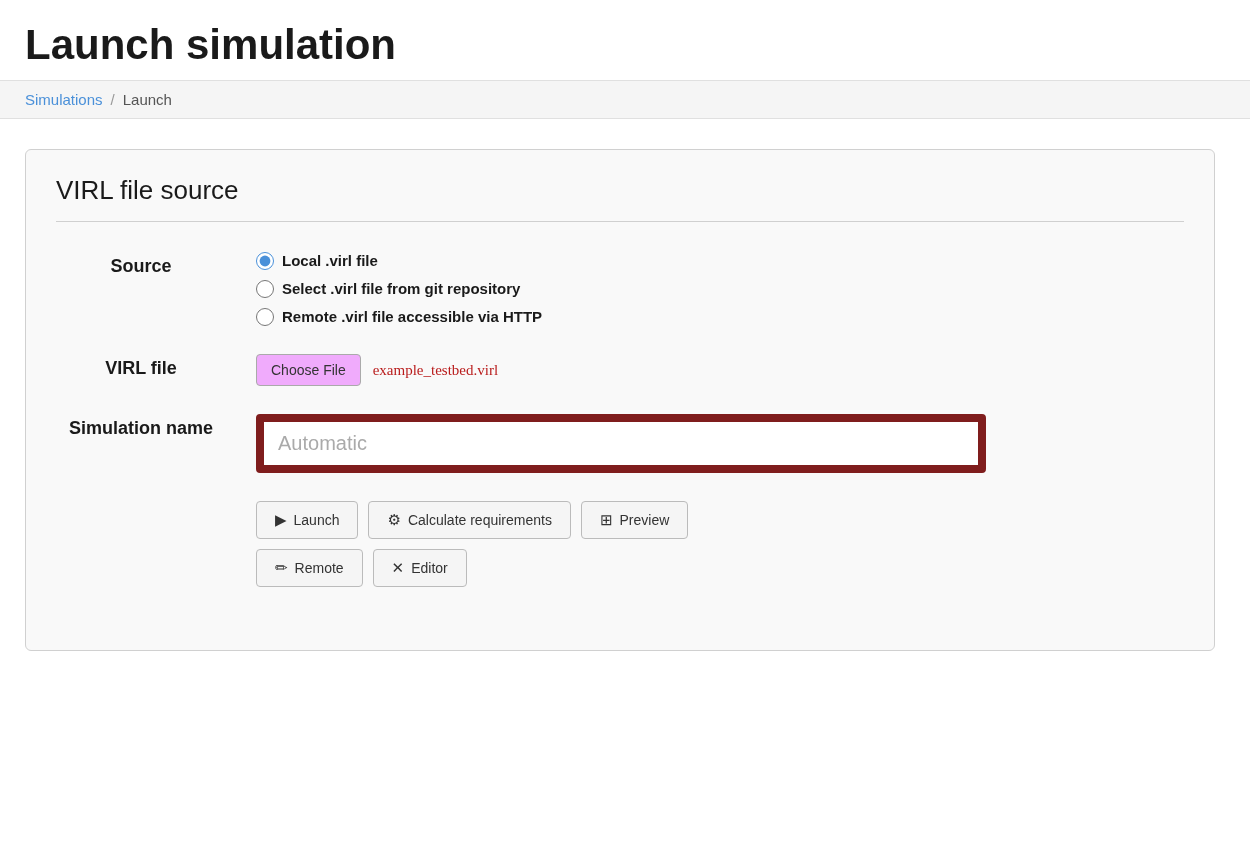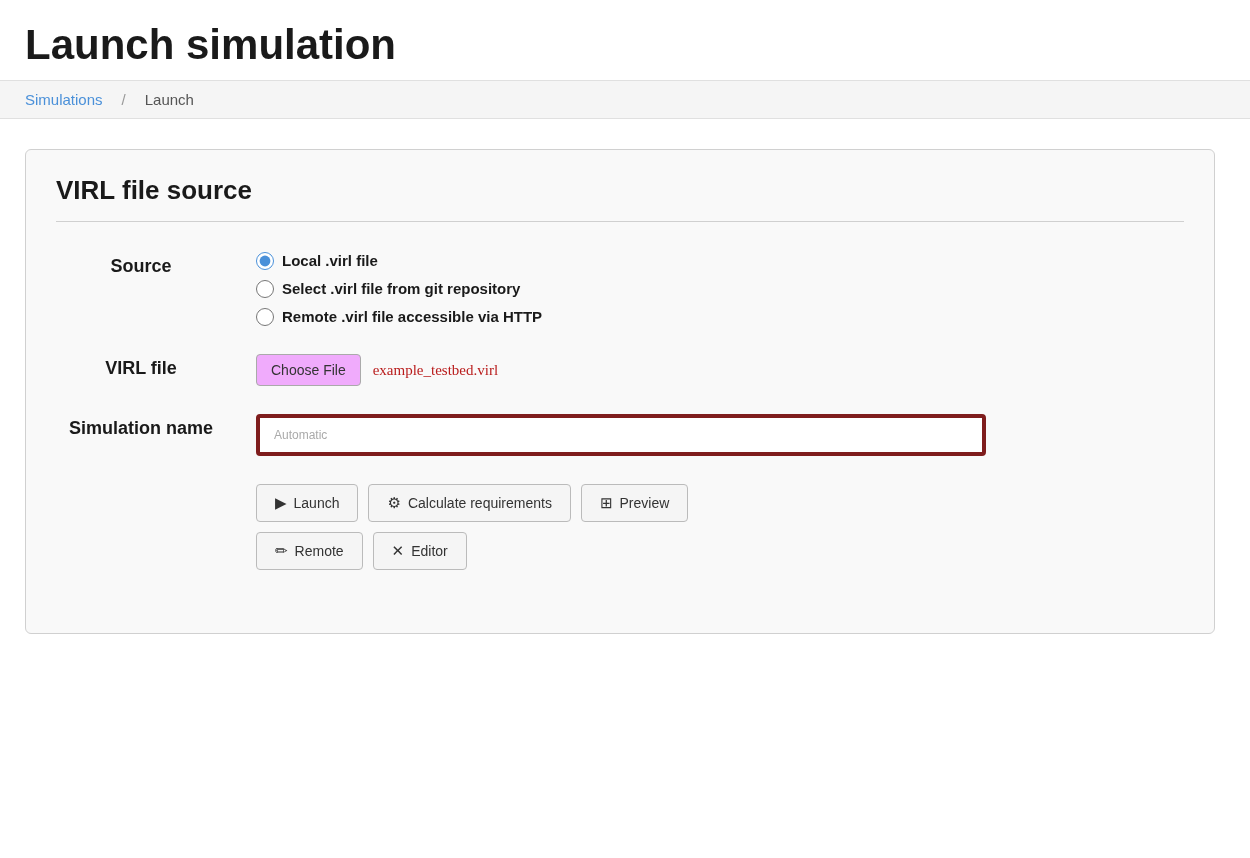--- a/index.html
+++ b/index.html
@@ -28,21 +28,21 @@
       line-height: 1.2;
     }
 
     .breadcrumb-bar {
       background: #f5f5f5;
       border-top: 1px solid #e0e0e0;
       border-bottom: 1px solid #e0e0e0;
       padding: 10px 25px;
       display: flex;
       align-items: flex-start;
-      gap: 19px;
+      gap: 8px;
     }
 
     .breadcrumb-link {
       color: #4a90d9;
       text-decoration: none;
       font-size: 15px;
       cursor: pointer;
     }
 
     .breadcrumb-separator {
@@ -62,21 +62,21 @@
     .card {
       border: 1px solid #d0d0d0;
       border-radius: 6px;
       background: #f9f9f9;
       padding: 25px 30px 35px 30px;
       max-width: 1190px;
     }
 
     .card-title {
       font-size: 26px;
-      font-weight: 700;
+      font-weight: 400;
       color: #1a1a1a;
       padding-bottom: 15px;
       border-bottom: 1px solid #d0d0d0;
       margin-bottom: 30px;
     }
 
     .form-row {
       display: flex;
       align-items: flex-start;
       margin-bottom: 28px;
@@ -144,22 +144,22 @@
 
     .file-name {
       font-size: 15px;
       color: #b91c1c;
       font-family: Liberation Serif, serif;
     }
 
     .simulation-name-input {
       width: 730px;
       padding: 10px 14px;
-      font-size: 12px;
-      border: 4px solid #7f1d1d;
+      font-size: 20px;
+      border: 8px solid #7f1d1d;
       border-radius: 4px;
       outline: none;
       color: #aaa;
       background: #fff;
     }
 
     .simulation-name-input::placeholder {
       color: #aaa;
     }
 

